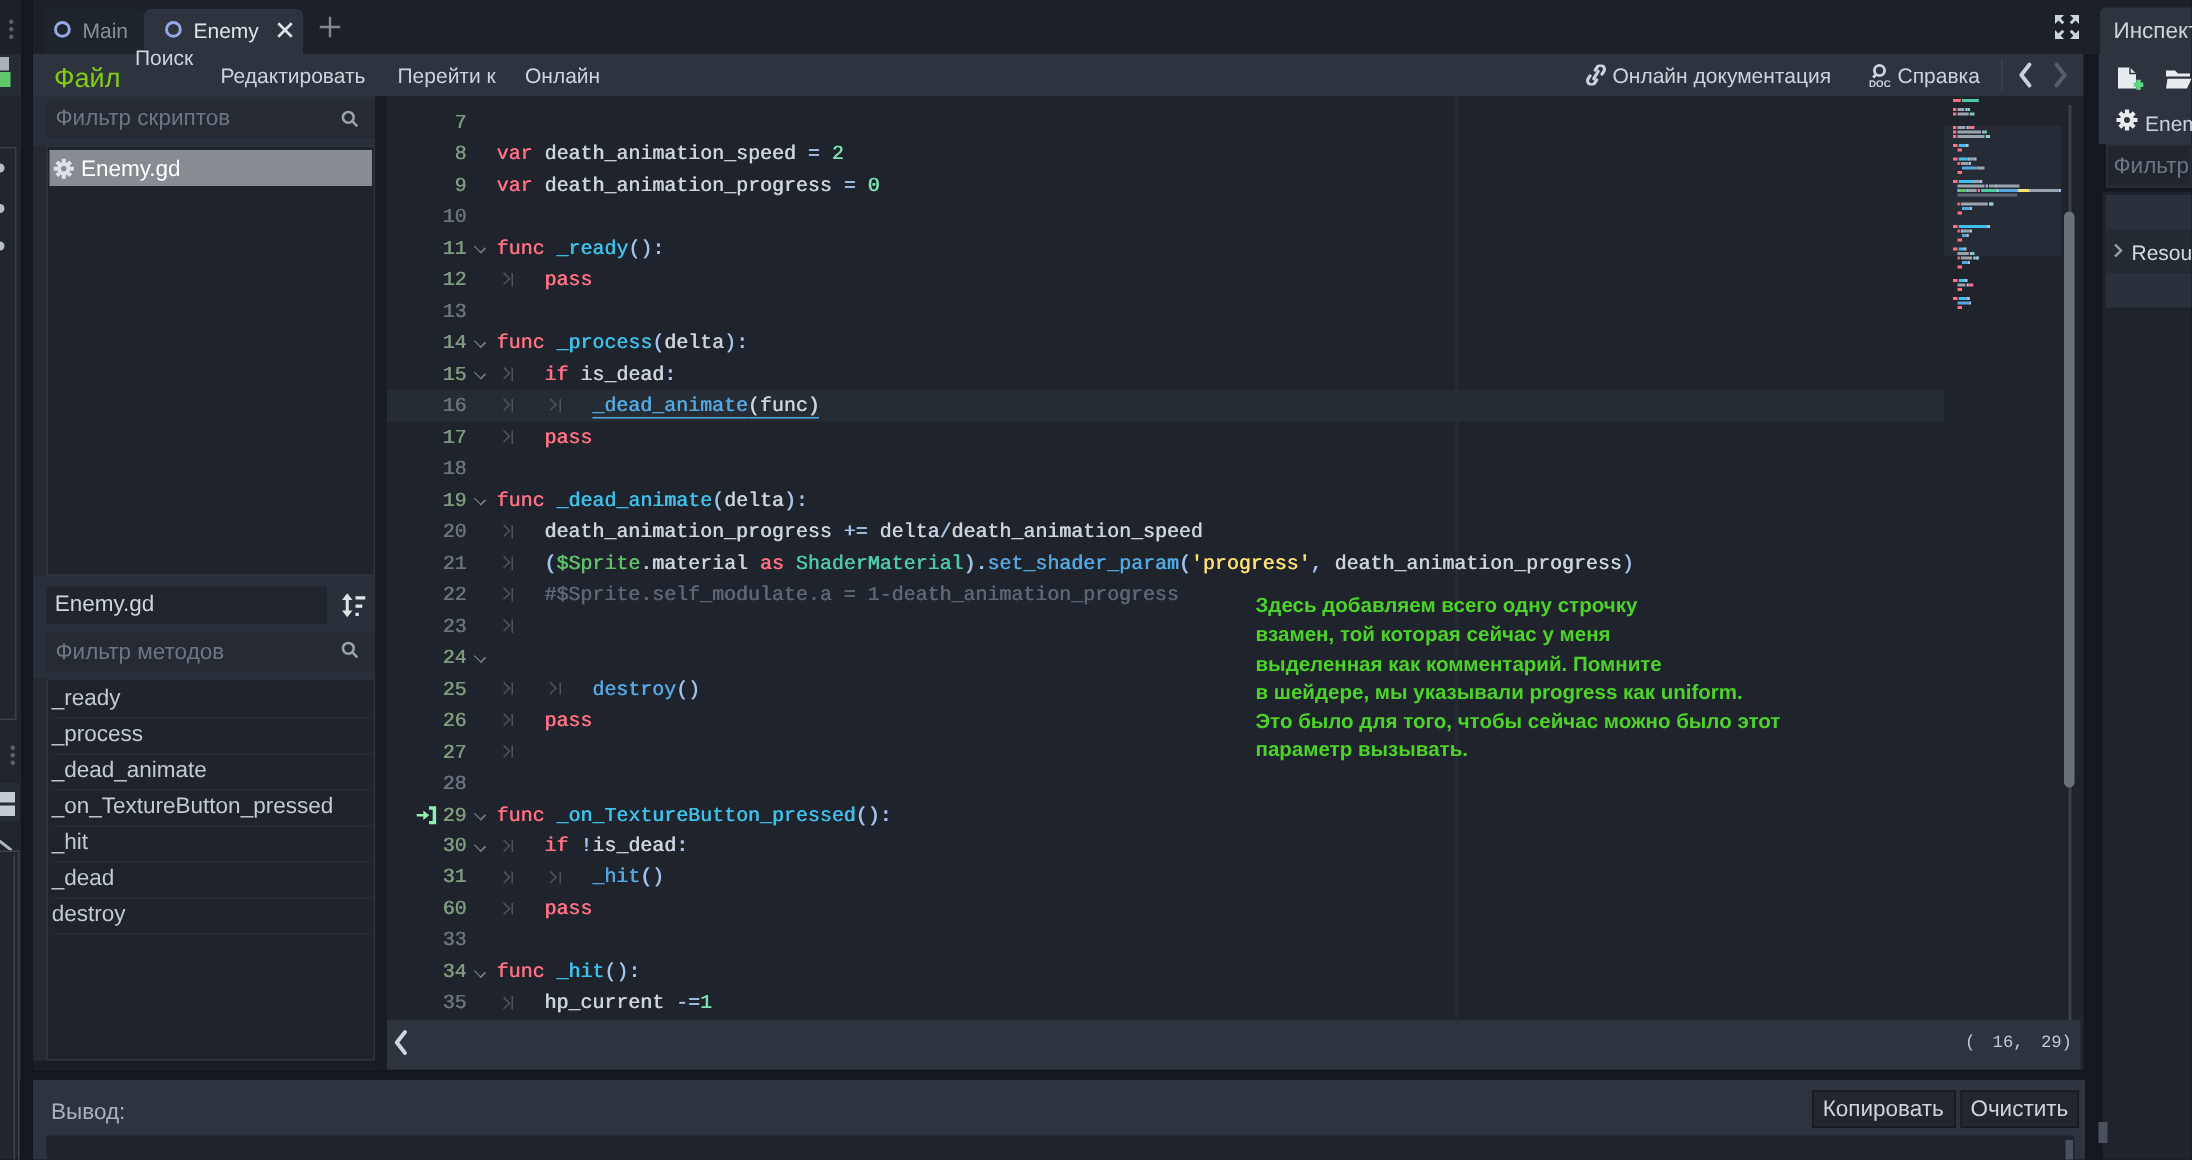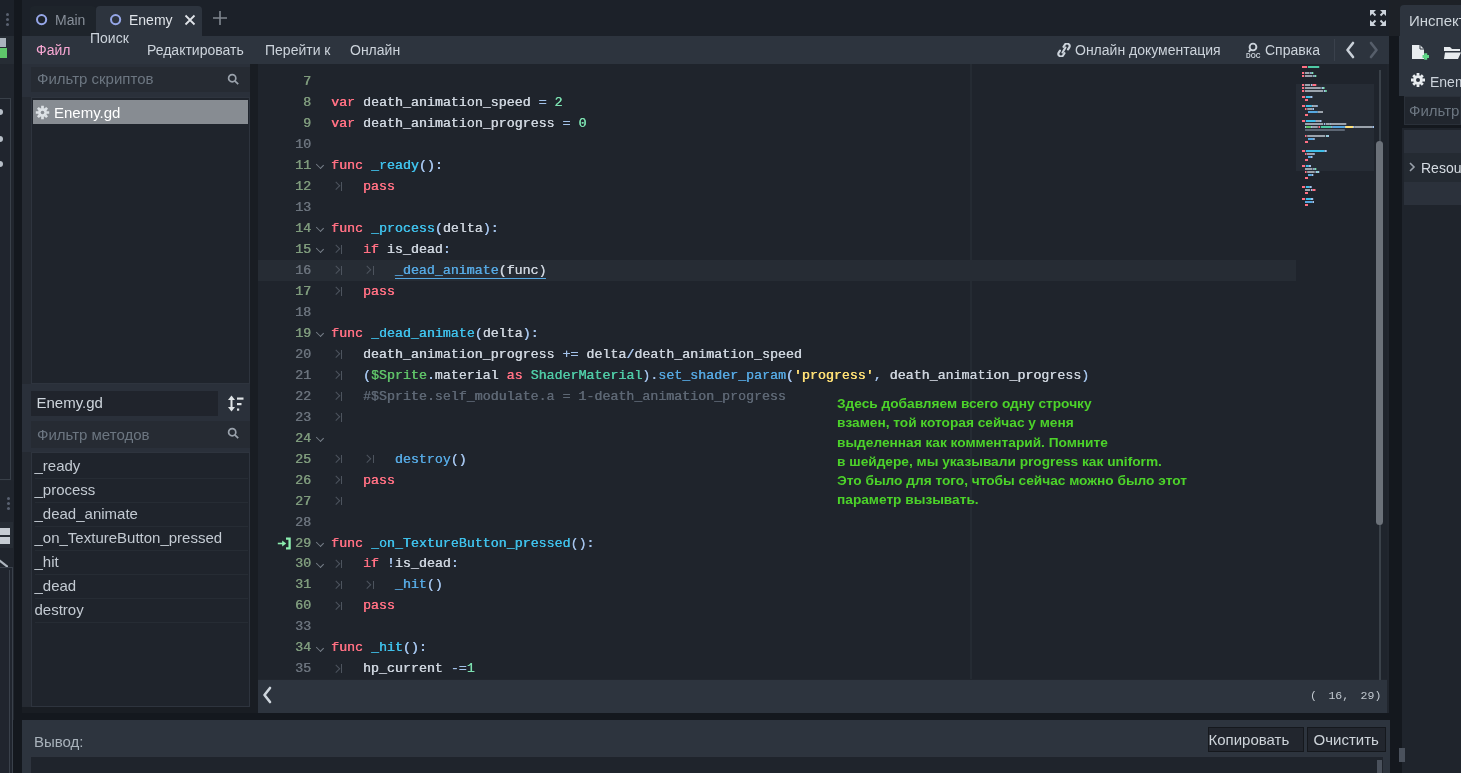--- a/index.html
+++ b/index.html
@@ -77,21 +77,21 @@
     <path d="M7,0 L7,14 M0,7 L14,7" stroke="#80878f" stroke-width="1.6"></path>
   </svg>
 <svg class="abs" style="left:1369px;top:9px" width="18" height="18">
 <g fill="#ccd3db">
 <path d="M1,7 L1,1 L7,1 L4.7,3.3 L7.2,5.8 L5.8,7.2 L3.3,4.7 Z"></path>
 <path d="M11,1 L17,1 L17,7 L14.7,4.7 L12.2,7.2 L10.8,5.8 L13.3,3.3 Z"></path>
 <path d="M17,11 L17,17 L11,17 L13.3,14.7 L10.8,12.2 L12.2,10.8 L14.7,13.3 Z"></path>
 <path d="M7,17 L1,17 L1,11 L3.3,13.3 L5.8,10.8 L7.2,12.2 L4.7,14.7 Z"></path>
 </g>
   </svg>
-<div class="abs" style="left:36px;top:42px;font-size:14px;color:#f9a8d4">Файл</div>
+<div class="abs" style="left:36px;top:42px;font-size:18px;color:#84cc16">Файл</div>
 <div class="abs" style="left:90px;top:30px;font-size:14px;color:#ccd3db">Поиск</div>
 <div class="abs" style="left:147px;top:42px;font-size:14px;color:#ccd3db">Редактировать</div>
 <div class="abs" style="left:265px;top:42px;font-size:14px;color:#ccd3db">Перейти к</div>
 <div class="abs" style="left:350px;top:42px;font-size:14px;color:#ccd3db">Онлайн</div>
 <svg class="abs" style="left:1056px;top:43px" width="16" height="14">
 <g stroke="#ccd3db" stroke-width="2.1" fill="none" stroke-linecap="round">
 <path d="M6.5,9.5 L9.5,4.5"></path>
 <path d="M7.5,3.8 L8.8,1.8 a2.6,2.6 0 0 1 4.5,2.6 L12,6.4"></path>
 <path d="M8.5,10.2 L7.2,12.2 a2.6,2.6 0 0 1 -4.5,-2.6 L4,7.6"></path>
 </g>
@@ -351,21 +351,21 @@
 <div class="abs" style="left:1379px;top:70px;width:1.6px;height:610px;background:#3a4149"></div>
 <div class="abs" style="left:1376px;top:141px;width:7px;height:384px;border-radius:3.5px;background:#6b7179"></div>
 <div class="abs" style="left:258px;top:680px;width:1129px;height:33px;background:#2d343e"></div>
 <svg class="abs" style="left:262px;top:686px" width="10" height="18">
     <path d="M8,2 L2.5,9 L8,16" stroke="#cfd6dd" stroke-width="2.6" fill="none" stroke-linecap="round" stroke-linejoin="round"></path>
   </svg>
 <div class="abs mono" style="left:1310px;top:689px;font-size:11.5px;word-spacing:4.6px;color:#c3cad1">( 16, 29)</div>
 <div class="abs" style="left:837px;top:394px;font-size:13.7px;font-weight:bold;color:#4cd32a;line-height:19.25px;white-space:pre">Здесь добавляем всего одну строчку<br>взамен, той которая сейчас у меня<br>выделенная как комментарий. Помните<br>в шейдере, мы указывали progress как uniform.<br>Это было для того, чтобы сейчас можно было этот<br>параметр вызывать.</div>
 <div class="abs" style="left:22px;top:720px;width:1368px;height:53px;background:#2d343e"></div>
 <div class="abs" style="left:34px;top:733px;font-size:15px;color:#a9b2bb">Вывод:</div>
-<div class="abs" style="left:1207.5px;top:727px;width:96px;height:25px;background:#22262e;border:1px solid #15181d;color:#ced4da;font-size:15px;line-height:23px">Копировать</div>
+<div class="abs" style="left:1207.5px;top:727px;width:96px;height:25px;background:#22262e;border:1px solid #15181d;color:#ced4da;font-size:15px;text-align:center;line-height:23px">Копировать</div>
 <div class="abs" style="left:1306.5px;top:727px;width:79.5px;height:25px;background:#22262e;border:1px solid #15181d;color:#ced4da;font-size:15px;text-align:center;line-height:23px">Очистить</div>
 <div class="abs" style="left:30px;top:756px;width:1354px;height:17px;background:#1f242c;border:1px solid #2e343e;border-bottom:none"></div>
 <div class="abs" style="left:1377px;top:760px;width:5px;height:13px;background:#4a515c"></div>
 <div class="abs" style="left:1389px;top:0;width:72px;height:36px;background:#1d2127"></div>
 <div class="abs" style="left:1400px;top:5px;width:61px;height:31px;background:#2d343e;border-radius:4px 0 0 0"></div>
 <div class="abs" style="left:1409px;top:12px;font-size:15px;color:#ced5db;white-space:nowrap">Инспектор</div>
 <div class="abs" style="left:1399px;top:36px;width:62px;height:60px;background:#2d343e"></div>
 <svg class="abs" style="left:1411px;top:44px" width="18" height="17">
 <path d="M1,1 L9,1 L13,5 L13,15 L1,15 Z" fill="#e8ecef"></path>
 <path d="M9,1 L9,5 L13,5" fill="none" stroke="#2d343e" stroke-width="1"></path>

